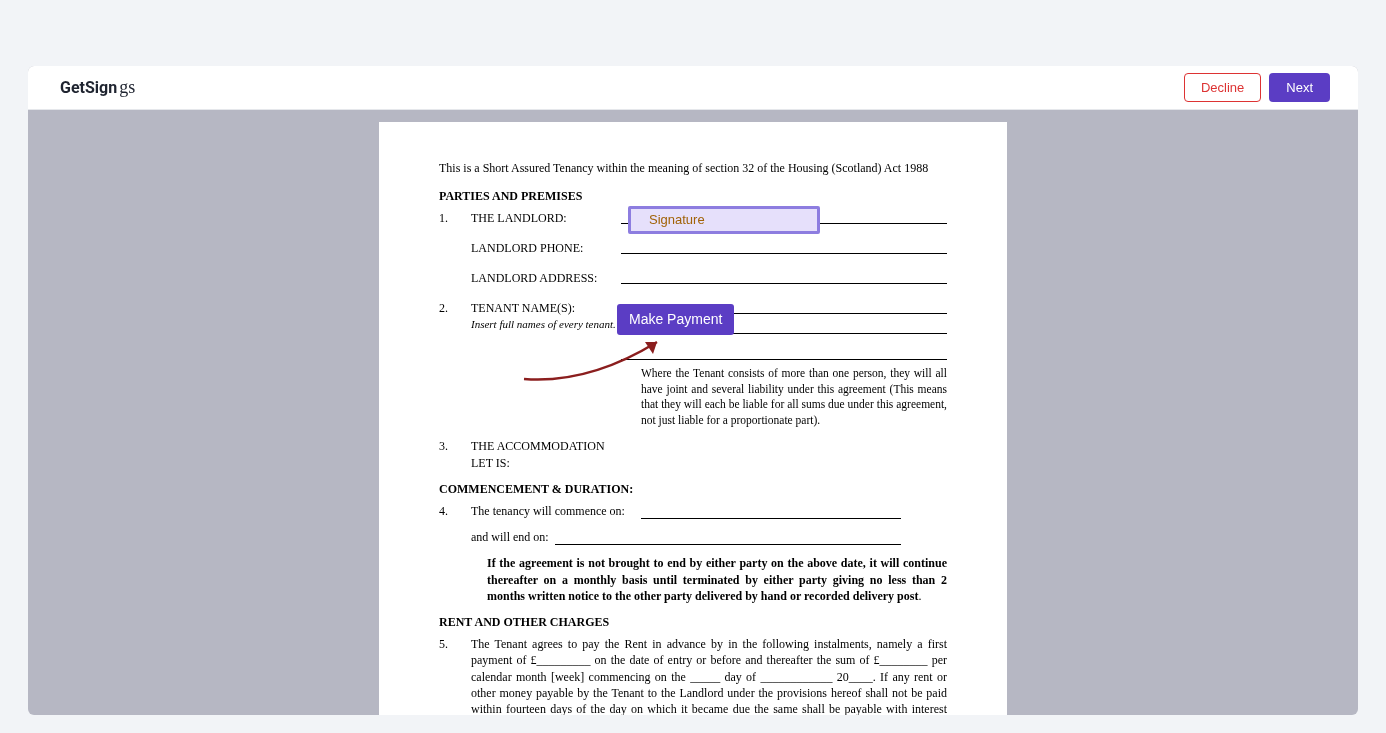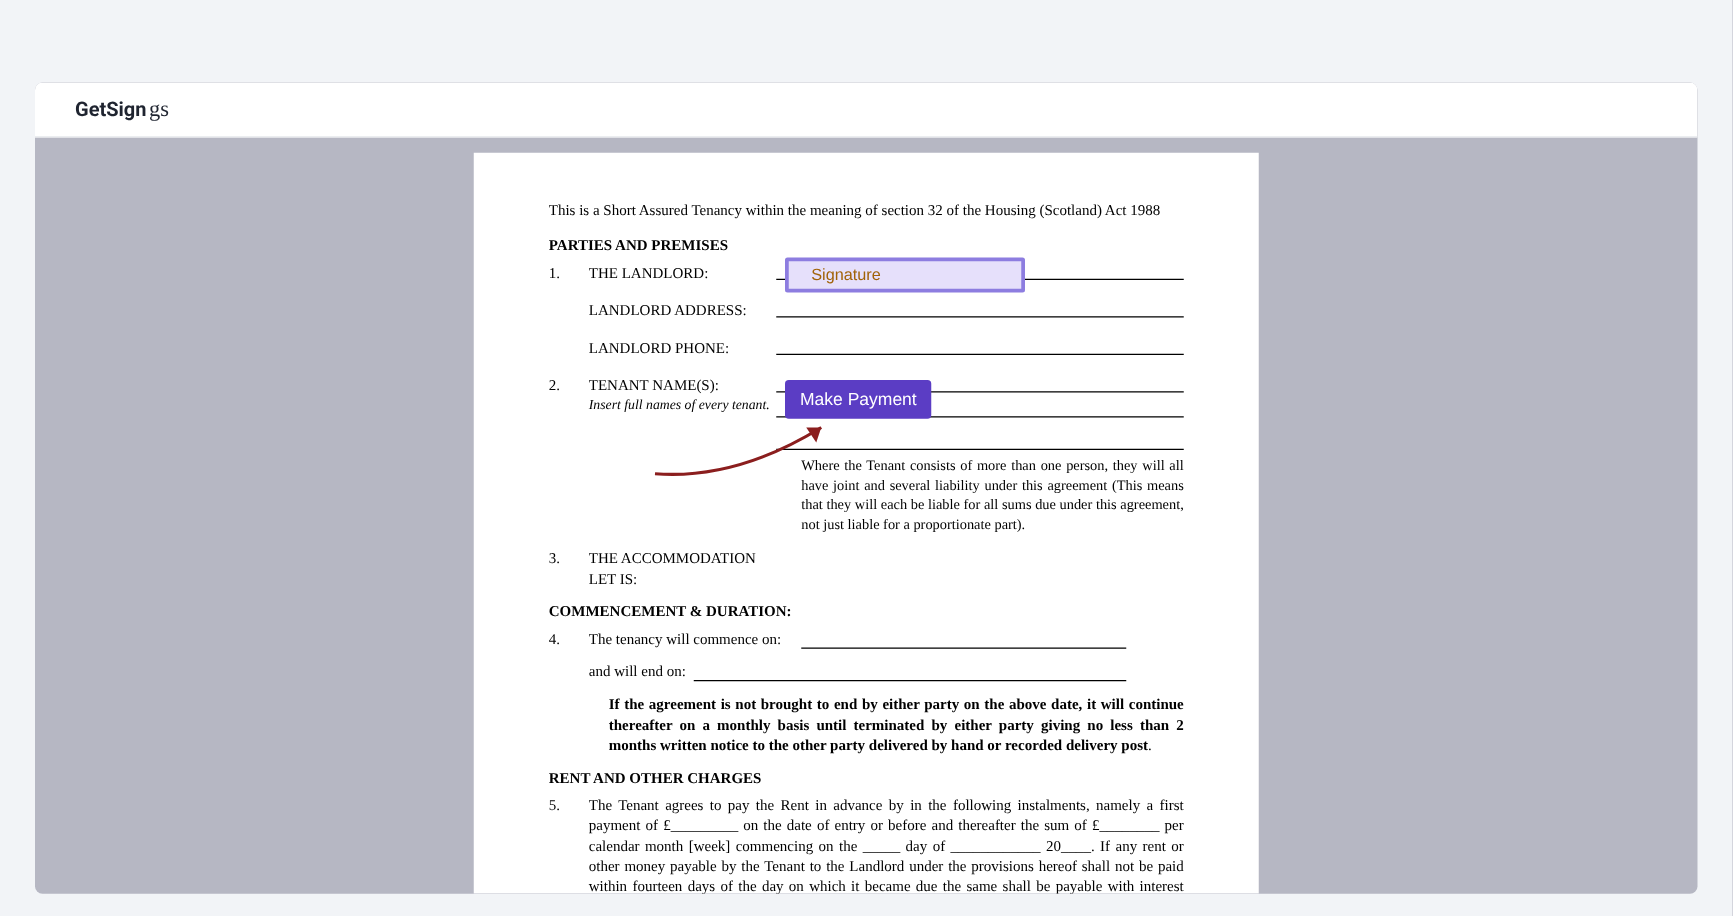--- a/index.html
+++ b/index.html
@@ -144,21 +144,21 @@
       display: flex;
       align-items: center;
       padding-left: 18px;
       font-family: -apple-system, sans-serif;
       font-size: 13px;
       color: #a16207;
     }
     .pay-btn {
       position: absolute;
       top: 182px;
-      left: 249px;
+      left: 238px;
       background: #5b3dc4;
       color: #fff;
       font-family: -apple-system, sans-serif;
       font-size: 14px;
       padding: 6px 12px;
       border-radius: 3px;
       cursor: pointer;
     }
     .arrow-svg {
       position: absolute;
@@ -183,46 +183,50 @@
 <body>
 
 <div class="outer-wrap">
   <div class="app-frame">
 
     <div class="topbar">
       <div class="logo">
         <span>GetSign</span>
         <span class="script">gs</span>
       </div>
+      <div class="top-actions">
+        <button class="btn btn-decline">Decline</button>
+        <button class="btn btn-next">Next</button>
+      </div>
     </div>
 
     <div class="doc-stage">
       <div class="doc-page">
 
         <div class="doc-intro">This is a Short Assured Tenancy within the meaning of section 32 of the Housing (Scotland) Act 1988</div>
 
         <div class="sec-head">PARTIES AND PREMISES</div>
 
         <div class="row">
           <div class="num">1.</div>
           <div class="label-col">THE LANDLORD:</div>
           <div class="val-col">
               <div class="underline"></div>
             </div>
         </div>
         <div class="row">
           <div class="num"></div>
+          <div class="label-col">LANDLORD PHONE:</div>
+          <div class="val-col">
+              <div class="underline"></div>
+            </div>
+        </div>
+        <div class="row">
+          <div class="num"></div>
           <div class="label-col">LANDLORD ADDRESS:</div>
-          <div class="val-col">
-              <div class="underline"></div>
-            </div>
-        </div>
-        <div class="row">
-          <div class="num"></div>
-          <div class="label-col">LANDLORD PHONE:</div>
           <div class="val-col">
               <div class="underline"></div>
             </div>
         </div>
 
         <div class="row">
           <div class="num">2.</div>
           <div class="label-col">
             <div>TENANT NAME(S):</div>
             <div class="hint">Insert full names of every tenant.</div>

